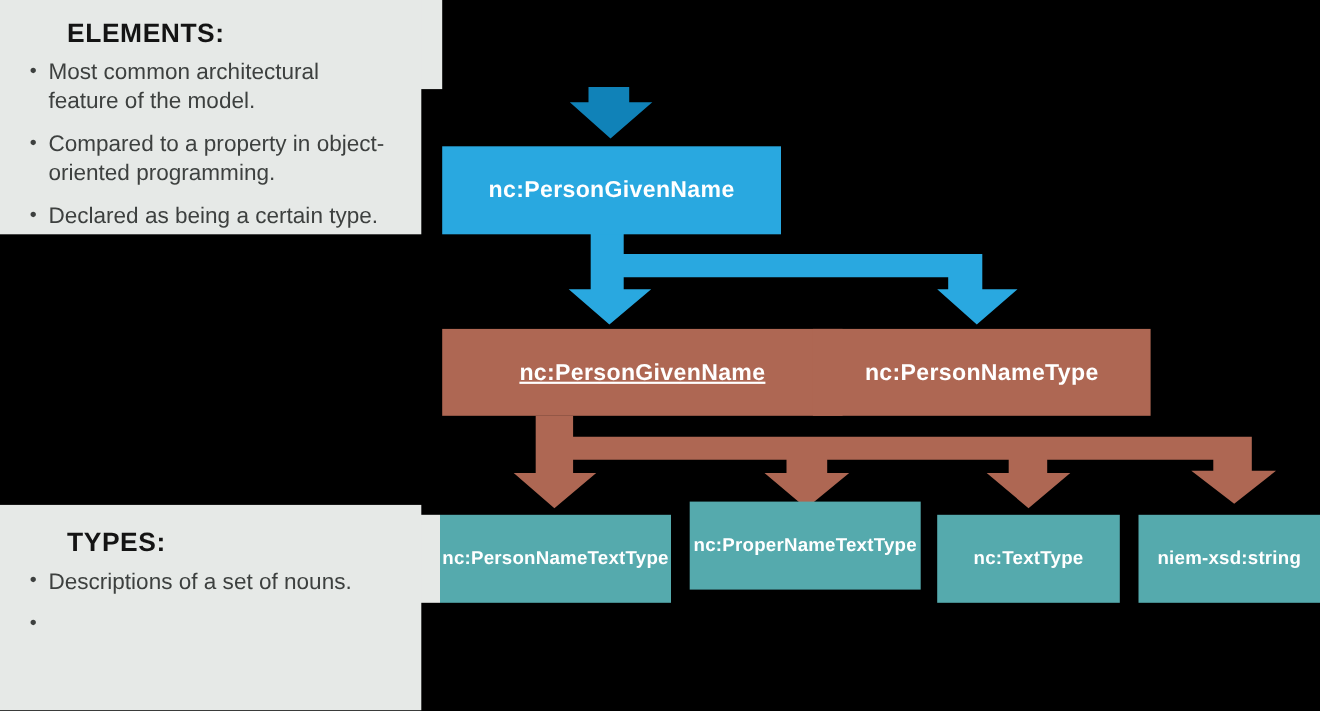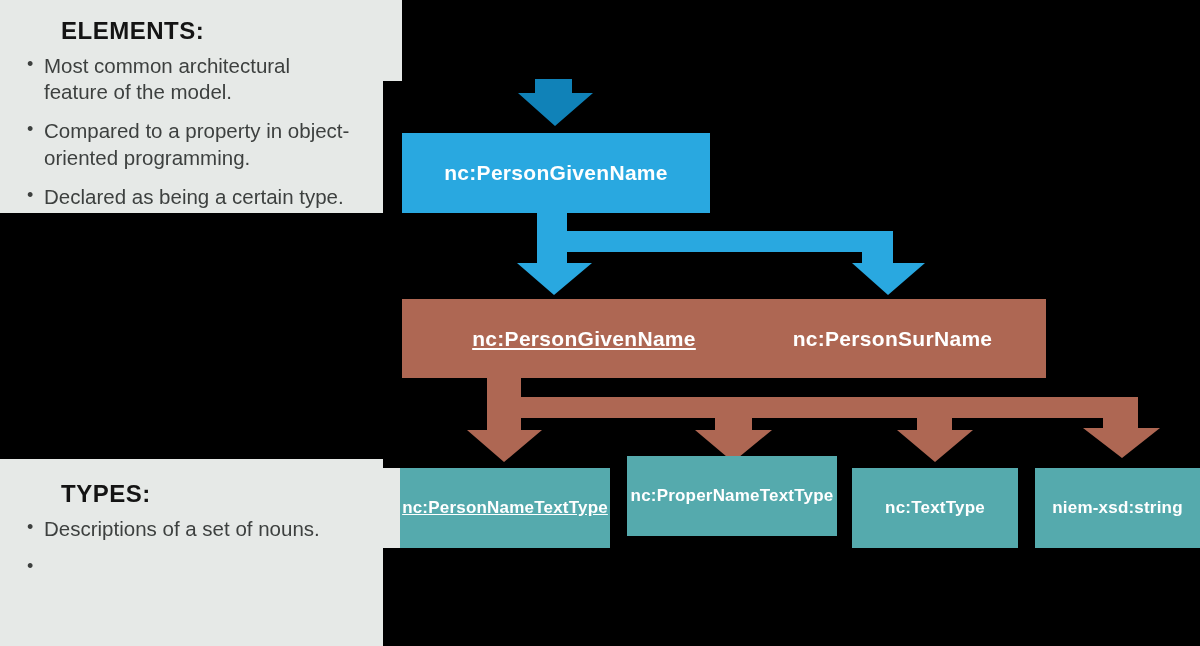--- a/index.html
+++ b/index.html
@@ -50,21 +50,21 @@
     color: #fff;
     font-weight: bold;
     text-align: center;
   }
   .node.big { font-size: 21px; letter-spacing: 0.3px; }
   .node.small { font-size: 17px; letter-spacing: 0.2px; }
   .node-person-name        { left: 402px; top: 2px;   width: 308px; height: 77px; }
   .node-person-name-type   { left: 402px; top: 133px; width: 308px; height: 80px; }
   .node-person-given-name  { left: 402px; top: 299px; width: 364px; height: 79px; text-decoration: underline; }
   .node-person-sur-name    { left: 739px; top: 299px; width: 307px; height: 79px; }
-  .node-person-name-text-type { left: 400px;  top: 468px; width: 210px; height: 80px; text-decoration: underline; }
+  .node-person-name-text-type { left: 400px;  top: 468px; width: 210px; height: 80px; }
   .node-proper-name-text-type { left: 627px;  top: 456px; width: 210px; height: 80px; }
   .node-text-type             { left: 852px;  top: 468px; width: 166px; height: 80px; text-align: right; }
   .node-niem-xsd-string       { left: 1035px; top: 468px; width: 165px; height: 80px; }
 </style>
 </head>
 <body>
 
 <div class="stage">
 
   <div class="panel-ext panel-elements-ext" style="background-color: rgb(230, 233, 231);"></div>
@@ -102,19 +102,19 @@
   </div>
 
   <svg class="arrows" width="1200" height="646" viewBox="0 0 1200 646">
     <polygon points="535,79 572,79 572,93 593,93 555,126 518,93 535,93" fill="#1082b8"></polygon>
     <polygon points="537,212 567,212 567,231 893,231 893,263 925,263 888,295 852,263 862,263 862,252 567,252 567,263 592,263 554,295 517,263 537,263" fill="#29a8e0"></polygon>
     <polygon points="487,378 521,378 521,397 1138,397 1138,428 1160,428 1122,458 1083,428 1103,428 1103,418 952,418 952,430 973,430 935,462 897,430 917,430 917,418 752,418 752,430 772,430 733,462 695,430 715,430 715,418 521,418 521,430 542,430 504,462 467,430 487,430" fill="#ae6753"></polygon>
   </svg>
 
   <div class="node big node-person-name-type" style="background-color: rgb(41, 168, 224);">nc:PersonGivenName</div>
   <div class="node big node-person-given-name" style="background-color: rgb(174, 103, 83);">nc:PersonGivenName</div>
-  <div class="node big node-person-sur-name" style="background-color: rgb(174, 103, 83);">nc:PersonSurName</div>
+  <div class="node big node-person-sur-name" style="background-color: rgb(174, 103, 83);">nc:PersonNameType</div>
   <div class="node small node-person-name-text-type" style="background-color: rgb(85, 170, 173);">nc:PersonNameTextType</div>
   <div class="node small node-proper-name-text-type" style="background-color: rgb(85, 170, 173);">nc:ProperNameTextType</div>
   <div class="node small node-text-type" style="background-color: rgb(85, 170, 173);">nc:TextType</div>
   <div class="node small node-niem-xsd-string" style="background-color: rgb(85, 170, 173);">niem-xsd:string</div>
 
 </div>
 
 </body></html>

